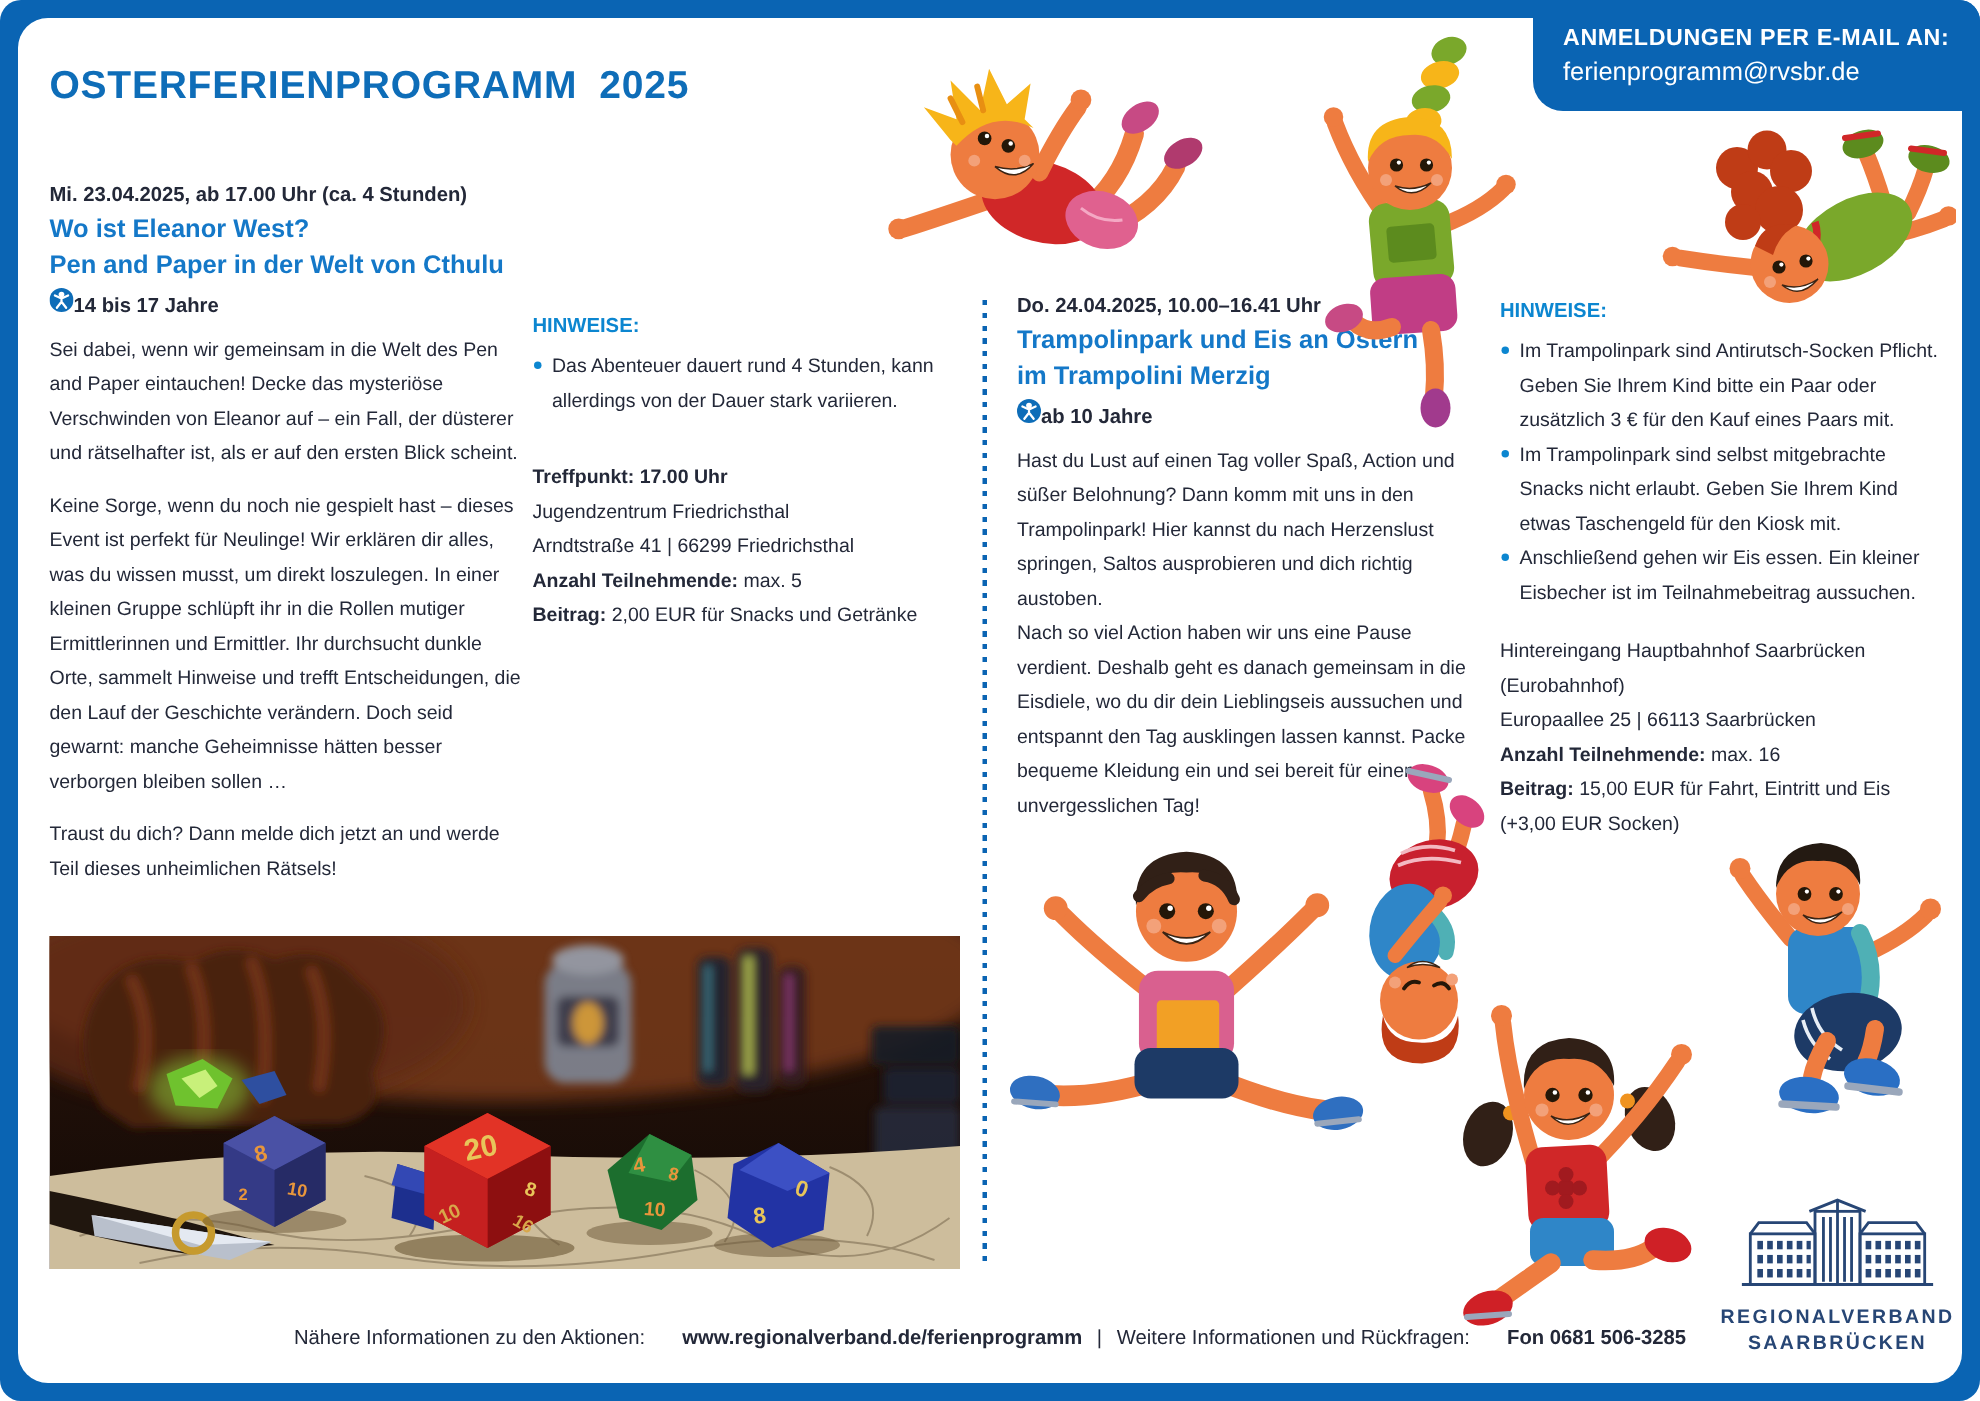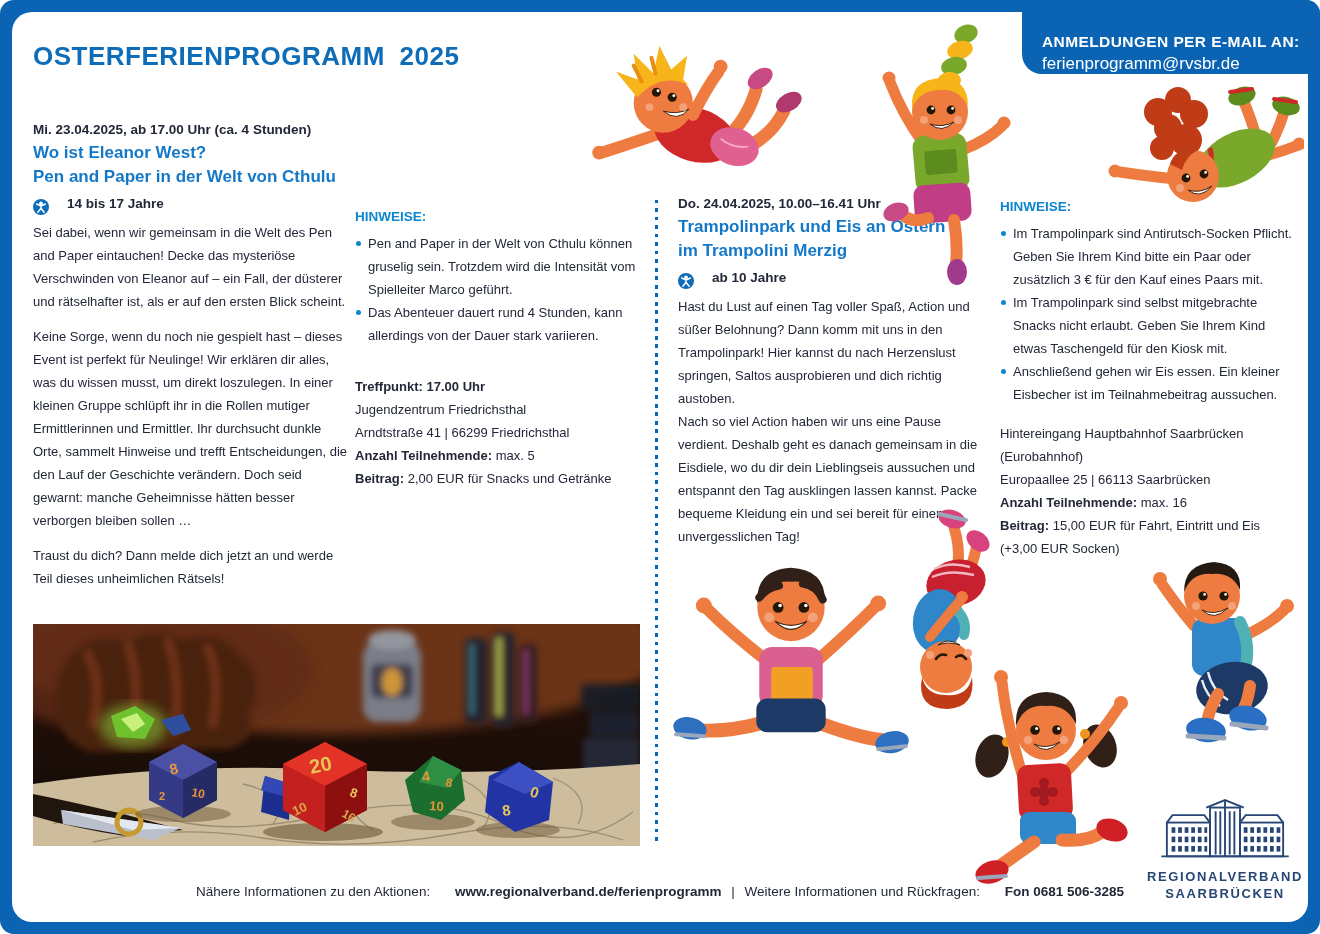--- a/index.html
+++ b/index.html
@@ -10,39 +10,39 @@
     background:#0a64b3; border-radius:14px; overflow:hidden;
   }
   .sheet {
     position:absolute; left:12px; top:12px; right:12px; bottom:12px;
     background:#ffffff; border-radius:20px;
   }
   
   .banner {
     position:absolute; left:1022px; top:0; right:0; height:74px;
     background:#0a64b3; border-bottom-left-radius:20px;
-    color:#ffffff; padding:33px 0 0 20px; z-index:5;
+    color:#ffffff; padding:17px 0 0 20px; z-index:5;
   }
   .banner .b1 { font-weight:700; font-size:15.5px; letter-spacing:.4px; }
   .banner .b2 { font-size:17px; margin-top:3px; }
 
   .title {
     position:absolute; left:33px; top:41px;
     font-size:26px; font-weight:700; color:#0e6db8;
     letter-spacing:.5px; word-spacing:7px; z-index:2;
   }
 
   .col { position:absolute; z-index:2; color:#232838; font-size:13px; line-height:23px; }
   .col p { margin:0; }
   .pgap { height:12px; }
   .sgap { height:16px; }
 
   .dt   { font-weight:700; font-size:13.5px; }
   .etitle { color:#1478c8; font-weight:700; font-size:17px; line-height:24px; }
-  .agerow { display:flex; align-items:flex-end; gap:18px; font-weight:700; font-size:13.5px; margin:3px 0 6px 0; }
+  .agerow { display:flex; align-items:flex-start; gap:0; font-weight:700; font-size:13.5px; margin:3px 0 6px 0; }
   .ageicon { width:16px; height:16px; flex:0 0 auto; }
 
   .hlabel { color:#0c86d0; font-weight:700; font-size:13.5px; margin-bottom:4px; }
   .bullet { position:relative; padding-left:13px; margin:0; }
   .bullet::before { content:""; position:absolute; left:1px; top:9px; width:5px; height:5px; border-radius:50%; background:#0c86d0; }
   .detail b { font-weight:700; }
 
   .divider {
     position:absolute; left:655px; top:200px; width:3px; height:645px; z-index:1;
     background:repeating-linear-gradient(to bottom, #0a64b3 0 3.5px, transparent 3.5px 8.5px);
@@ -89,21 +89,20 @@
     </div>
     <p>Sei dabei, wenn wir gemeinsam in die Welt des Pen and Paper eintauchen! Decke das mysteriöse Verschwinden von Eleanor auf – ein Fall, der düsterer und rätselhafter ist, als er auf den ersten Blick scheint.</p>
     <div class="pgap"></div>
     <p>Keine Sorge, wenn du noch nie gespielt hast – dieses Event ist perfekt für Neulinge! Wir erklären dir alles, was du wissen musst, um direkt loszulegen. In einer kleinen Gruppe schlüpft ihr in die Rollen mutiger Ermittlerinnen und Ermittler. Ihr durchsucht dunkle Orte, sammelt Hinweise und trefft Entscheidungen, die den Lauf der Geschichte verändern. Doch seid gewarnt: manche Geheimnisse hätten besser verborgen bleiben sollen …</p>
     <div class="pgap"></div>
     <p>Traust du dich? Dann melde dich jetzt an und werde Teil dieses unheimlichen Rätsels!</p>
   </div>
 
   <div class="col" style="left:355px; top:205px; width:290px;">
     <div class="hlabel">HINWEISE:</div>
-    <p class="bullet">Pen and Paper in der Welt von Cthulu können gruselig sein. Trotzdem wird die Intensität vom Spielleiter Marco geführt.</p>
     <p class="bullet">Das Abenteuer dauert rund 4 Stunden, kann allerdings von der Dauer stark variieren.</p>
     <div class="sgap"></div>
       <div class="pgap"></div>
     <div class="detail"><b>Treffpunkt: 17.00 Uhr</b></div>
     <div class="detail">Jugendzentrum Friedrichsthal</div>
     <div class="detail">Arndtstraße 41 | 66299 Friedrichsthal</div>
     <div class="detail">
       <b>Anzahl Teilnehmende:</b> <span>max. 5</span>
     </div>
     <div class="detail">

